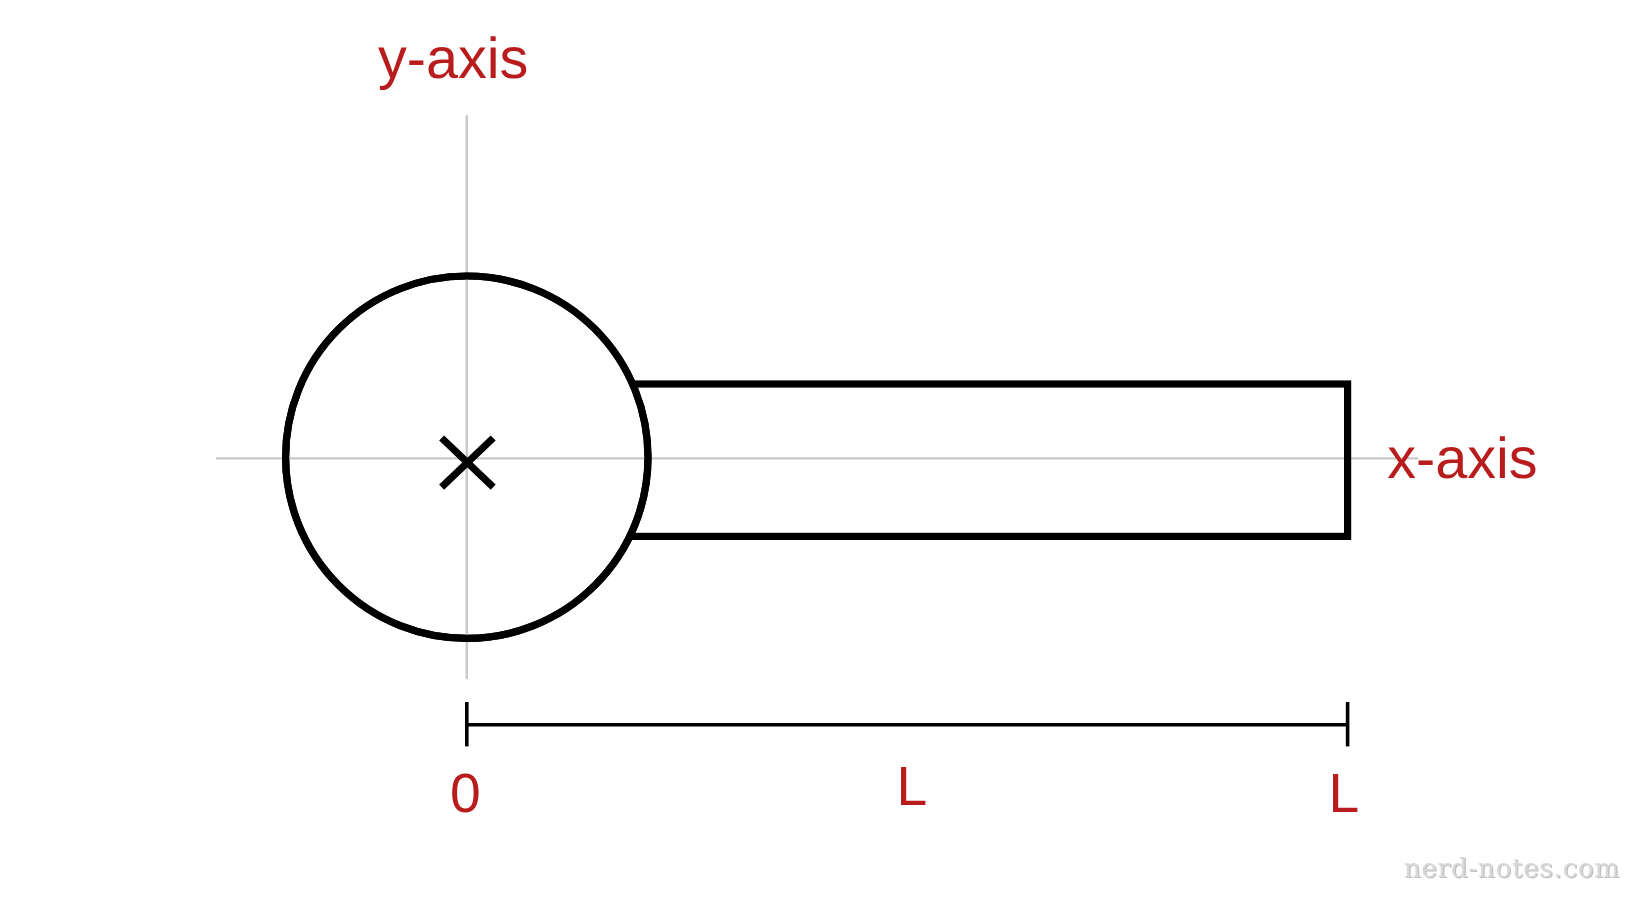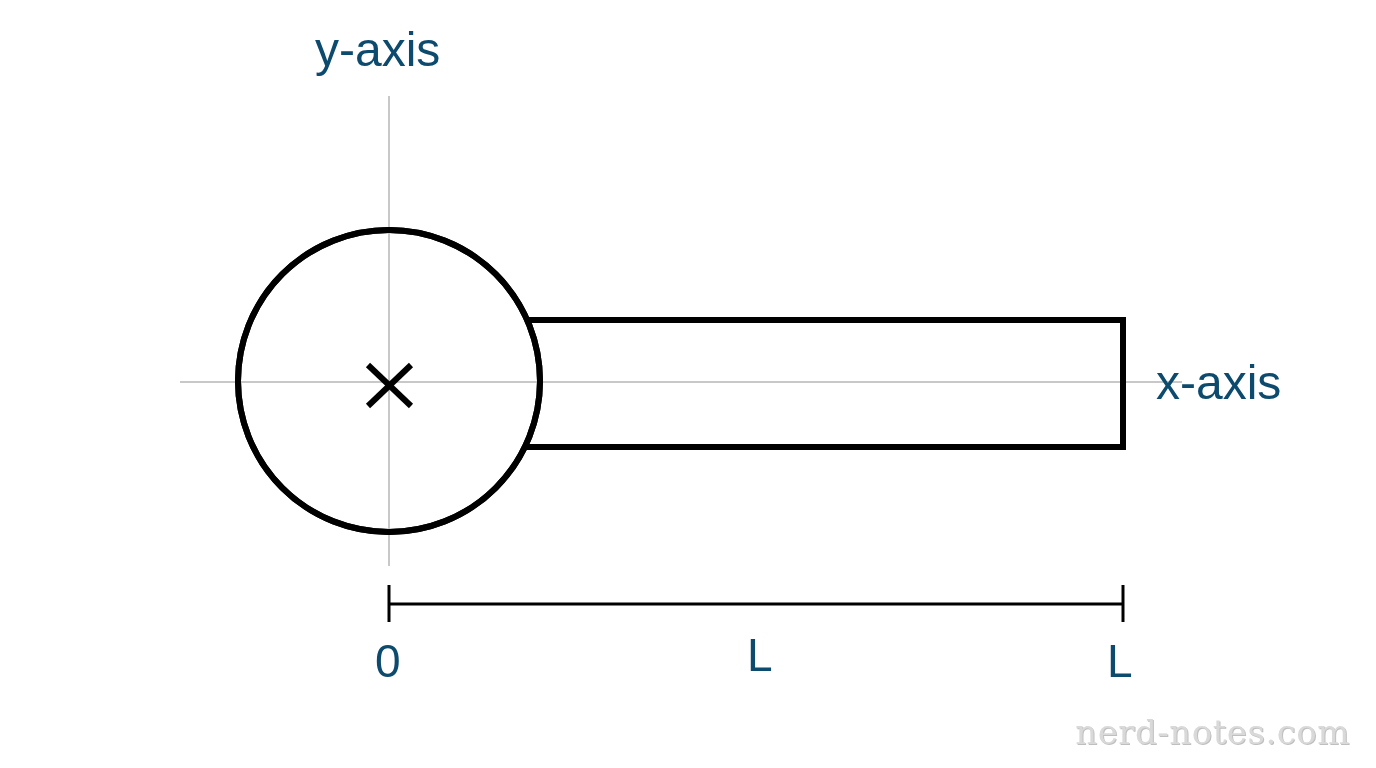--- a/index.html
+++ b/index.html
@@ -14,37 +14,37 @@
       overflow: hidden;
       font-family: "Liberation Sans", sans-serif;
     }
     #diagram {
       position: absolute;
       left: 0;
       top: 0;
     }
     .label {
       position: absolute;
-      color: #0c4a6e;
+      color: #b91c1c;
       font-family: "Liberation Sans", sans-serif;
       line-height: 1;
       white-space: nowrap;
     }
     .axis-label {
       font-size: 48px;
     }
     .dim-label {
       font-size: 46px;
     }
     .watermark {
       position: absolute;
       right: 26px;
       top: 712px;
       font-family: "DejaVu Serif", "Liberation Serif", serif;
-      font-size: 34px;
+      font-size: 22px;
       color: #d9d9d9;
       letter-spacing: 0.5px;
       text-shadow: 1px 1px 0 #bfbfbf;
       white-space: nowrap;
     }
   </style>
 </head>
 <body>
 
 <svg id="diagram" width="1376" height="768" viewBox="0 0 1376 768">

